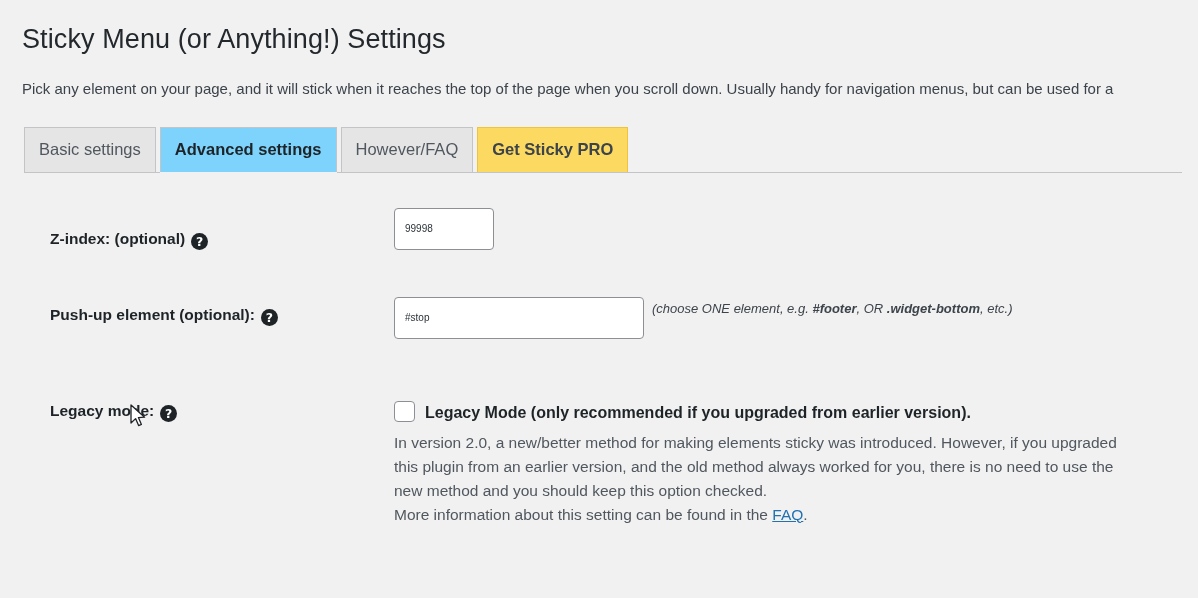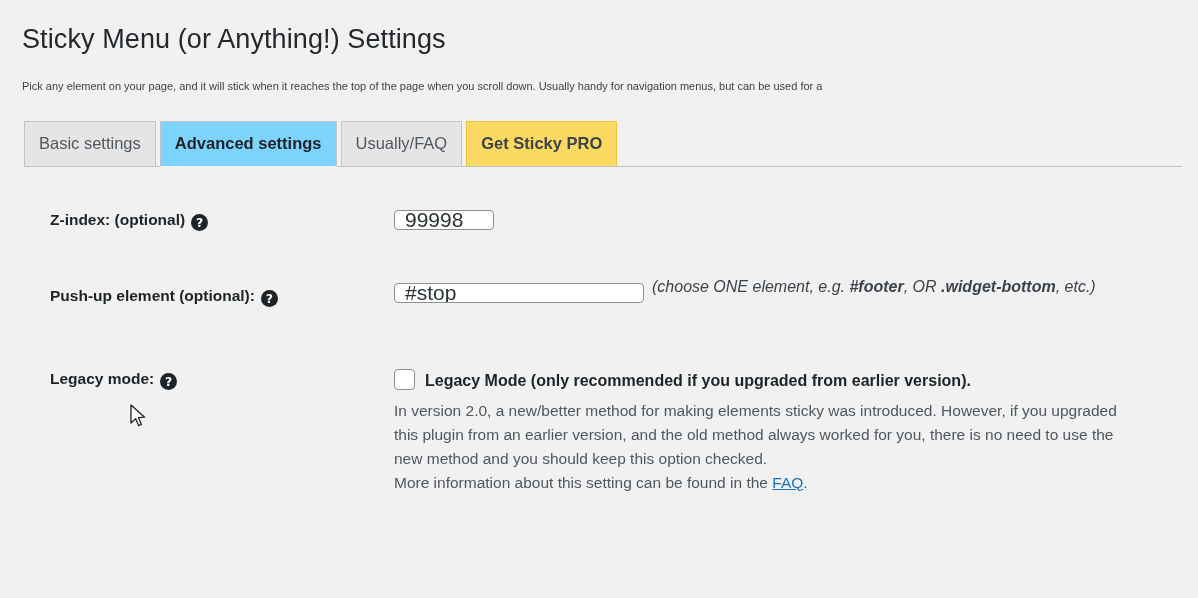--- a/index.html
+++ b/index.html
@@ -29,21 +29,21 @@
     padding-top: 22px;
     font-size: 27px;
     font-weight: 400;
     line-height: 1.3;
     color: #23282d;
     letter-spacing: 0.1px;
   }
   .page-desc {
     margin: 0;
     padding-top: 21px;
-    font-size: 11px;
+    font-size: 15px;
     line-height: 1.5;
     color: #3c434a;
     white-space: nowrap;
   }
 
   
   .tab-bar {
     position: relative;
     margin-top: 26px;
     height: 46px;
@@ -136,38 +136,38 @@
     vertical-align: -2px;
     margin-left: 6px;
     font-family: "DejaVu Sans", sans-serif;
     cursor: pointer;
     user-select: none;
   }
 
   
   input.text {
     box-sizing: border-box;
-    height: 20px;
+    height: 42px;
     padding: 0 10px;
-    font-size: 21px;
+    font-size: 10px;
     font-family: "Liberation Sans", sans-serif;
     color: #2c3338;
     background: #ffffff;
     border: 1px solid #8c8f94;
     border-radius: 4px;
     outline: none;
     box-shadow: 0 0 0 transparent;
   }
   input.zindex { width: 100px; }
   input.pushup { width: 250px; }
 
   .inline-hint {
     display: inline-block;
     margin-left: 8px;
-    font-size: 16px;
+    font-size: 13px;
     font-style: italic;
     color: #3c434a;
     vertical-align: 8px;
     white-space: nowrap;
   }
   .inline-hint b { font-weight: bold; }
 
   .desc {
     margin: 11px 0 0 0;
     font-size: 15.5px;
@@ -234,21 +234,21 @@
   <h1 class="page-title">Sticky Menu (or Anything!) Settings</h1>
 
   <p class="page-desc">Pick any element on your page, and it will stick when it reaches the top of the page when you scroll down. Usually handy for navigation menus, but can be used for a</p>
 
   <div class="tab-bar">
     <div class="tab">
       <span>Basic settings</span>
     </div><div class="tab active">
       <span>Advanced settings</span>
     </div><div class="tab">
-      <span>Usually/FAQ</span>
+      <span>However/FAQ</span>
     </div><div class="tab pro">
       <span>Get Sticky PRO</span>
     </div>
   </div>
 
   <div class="form">
 
     <div class="row row-zindex">
       <div class="row-label">
         <span>Z-index: (optional)</span><span class="help">?</span>

